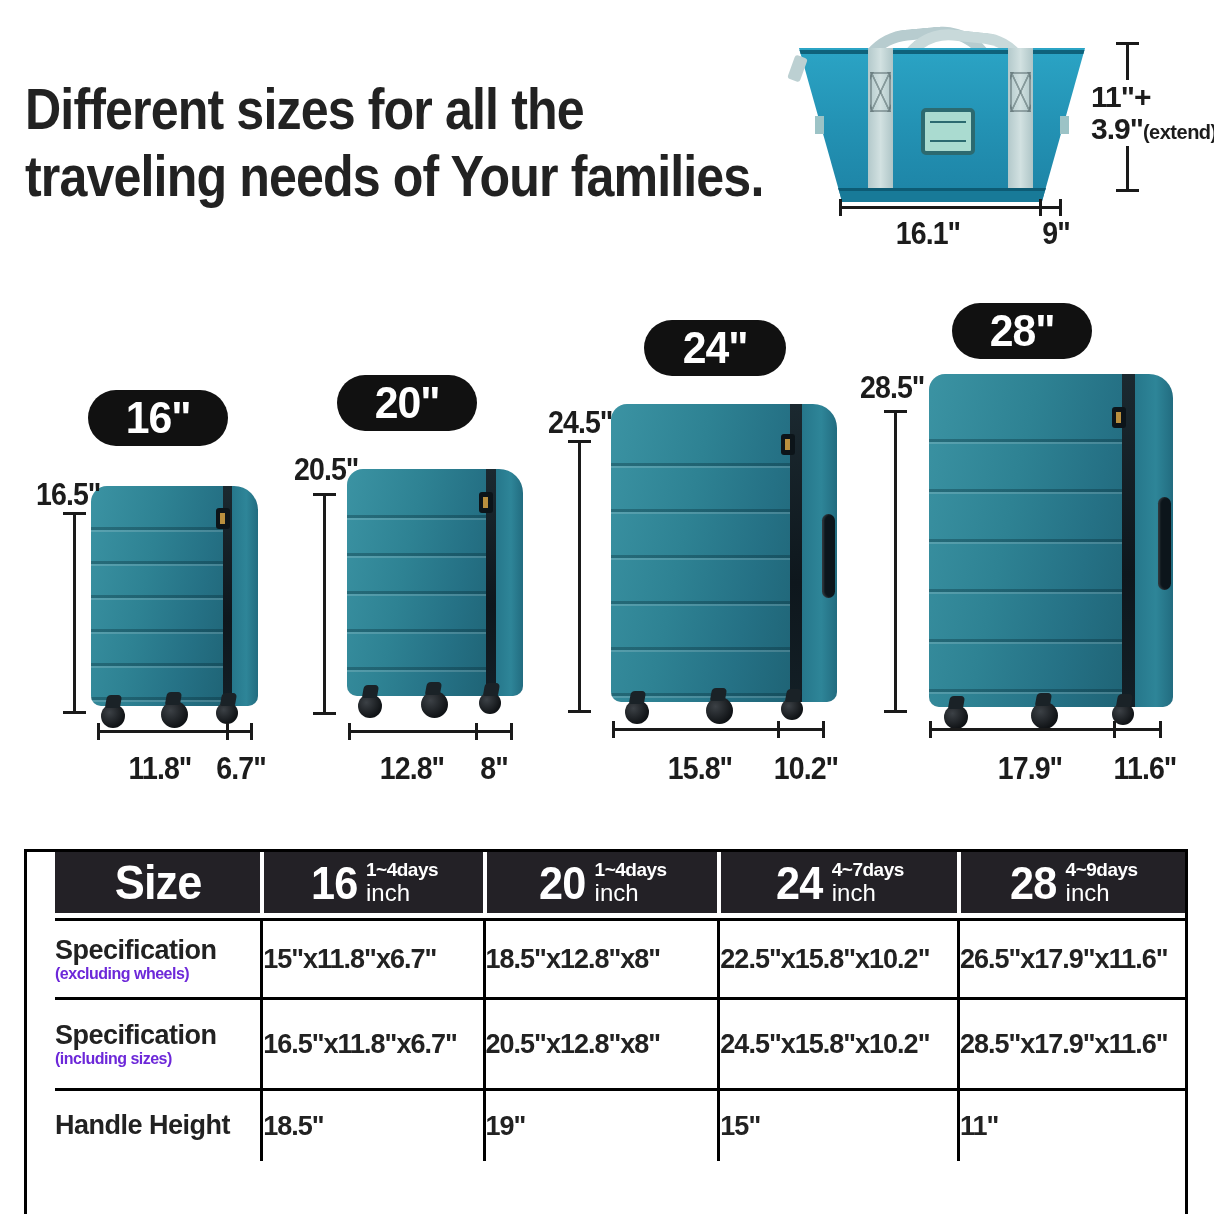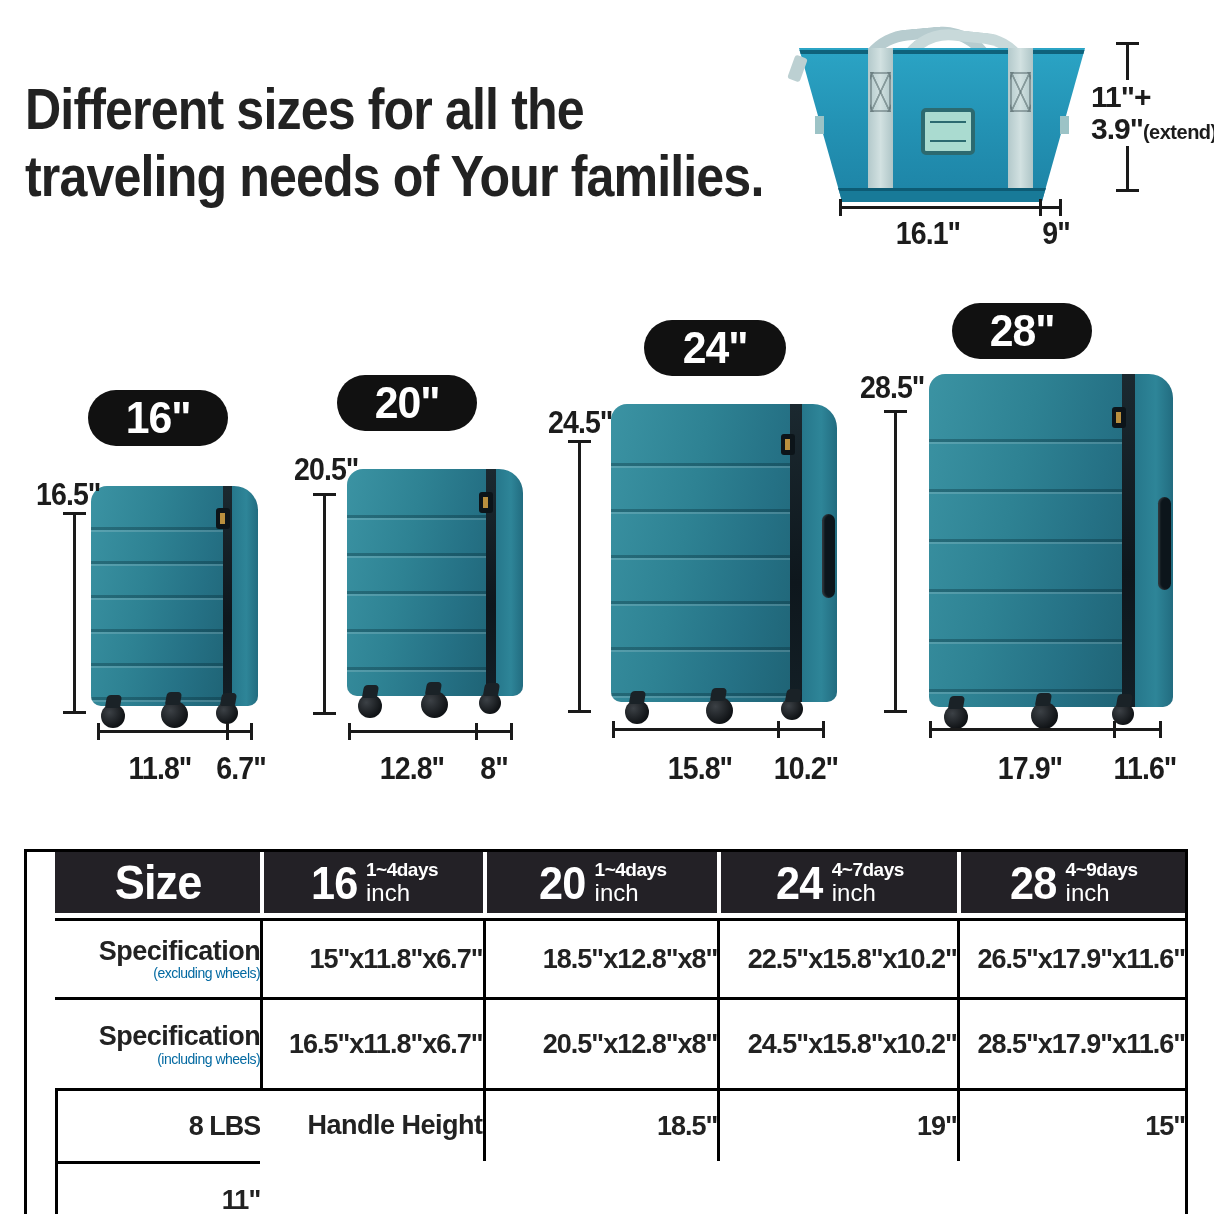--- a/index.html
+++ b/index.html
@@ -108,25 +108,25 @@
     grid-template-rows: 58fr 70fr 80fr 64fr 66fr;
     border: 3px solid #000; background: #fff; padding-left: 28px; }
   .th { background: #232126; color: #fff; display: flex; align-items: center; justify-content: center;
     border-bottom: 5px solid #fff; }
   .th.sep { border-left: 4px solid #fff; }
   .th .size-label { font-size: 49px; font-weight: 700; letter-spacing: -1px; transform: scaleX(.92); }
   .th .num { font-size: 47px; font-weight: 700; letter-spacing: -1px; transform: scaleX(.92); }
   .th .stack { margin-left: 7px; text-align: left; }
   .th .days { font-size: 19px; font-weight: 700; line-height: 1.05; letter-spacing: -0.5px; }
   .th .unit { font-size: 24px; font-weight: 400; line-height: 1.05; }
-  .td { display: flex; flex-direction: column; align-items: flex-end; justify-content: center;
+  .td { display: flex; flex-direction: column; align-items: flex-start; justify-content: center;
     border-left: 3px solid #000; border-top: 3px solid #000; background: #fff; color: #222; }
   .td.c0 { border-left: none; }
   .td .rl { font-size: 27px; font-weight: 700; letter-spacing: -0.5px; line-height: 1.1; }
-  .td .rn { font-size: 14px; font-weight: 400; letter-spacing: -0.5px; line-height: 1.1; color: #0369a1; }
+  .td .rn { font-size: 16px; font-weight: 700; letter-spacing: -0.5px; line-height: 1.1; color: #6d28d9; }
   .td .val { font-size: 27px; font-weight: 700; letter-spacing: -1px; white-space: nowrap; }
 </style>
 </head>
 <body>
 
 <div class="canvas">
 
   <div class="headline">
     <div>Different sizes for all the</div>
     <div>traveling needs of Your families.</div>
@@ -295,38 +295,35 @@
       </div>
     <div class="td">
         <span class="val">22.5"x15.8"x10.2"</span>
       </div>
     <div class="td">
         <span class="val">26.5"x17.9"x11.6"</span>
       </div>
 
     <div class="td c0">
       <span class="rl">Specification</span>
-      <span class="rn">(including wheels)</span>
+      <span class="rn">(including sizes)</span>
     </div>
     <div class="td">
         <span class="val">16.5"x11.8"x6.7"</span>
       </div>
     <div class="td">
         <span class="val">20.5"x12.8"x8"</span>
       </div>
     <div class="td">
         <span class="val">24.5"x15.8"x10.2"</span>
       </div>
     <div class="td">
         <span class="val">28.5"x17.9"x11.6"</span>
       </div>
 
-    <div class="td">
-        <span class="val">8 LBS</span>
-      </div>
 
     <div class="td c0">
       <span class="rl">Handle Height</span>
     </div>
     <div class="td">
         <span class="val">18.5"</span>
       </div>
     <div class="td">
         <span class="val">19"</span>
       </div>

